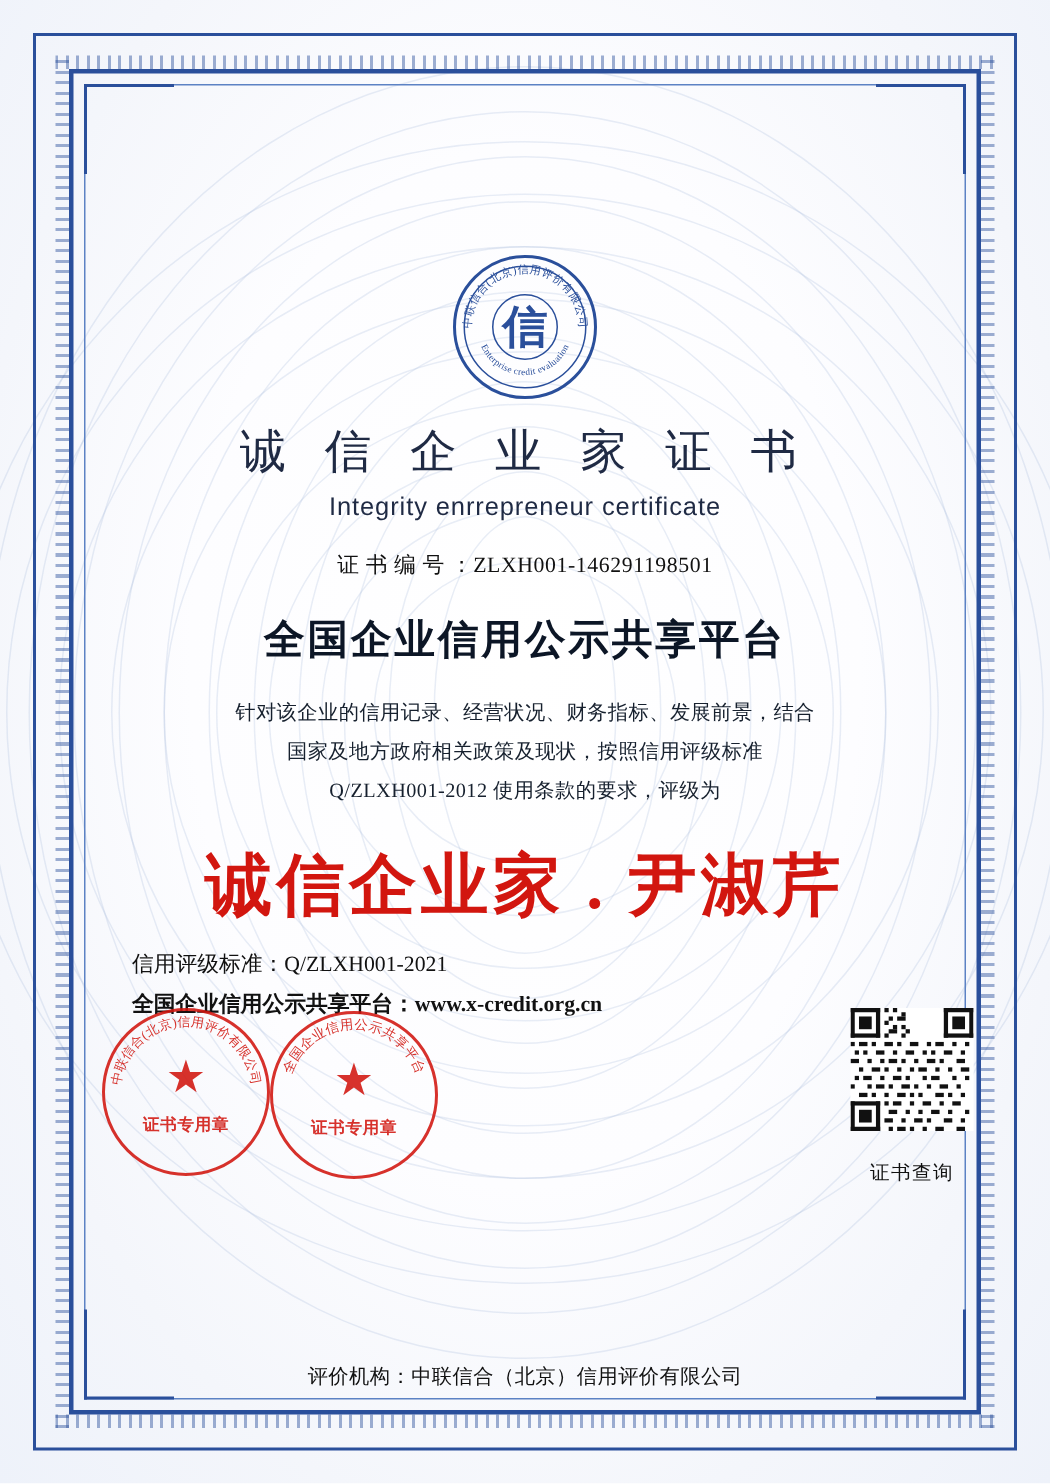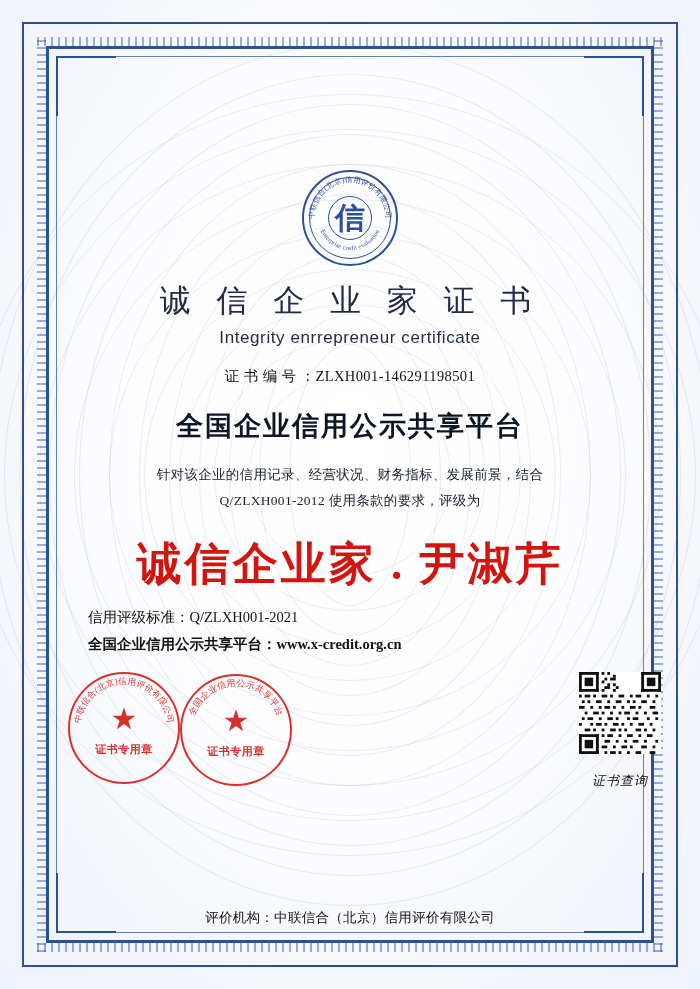--- a/index.html
+++ b/index.html
@@ -171,21 +171,21 @@
   .stamp .sub{
     position:absolute;left:0;right:0;top:63%;
     text-align:center;
     font-size:11px;color:#d2160f;font-weight:bold;
     letter-spacing:.5px;
   }
   .stamp svg text{fill:#d2160f;font-family:"Liberation Serif",serif;}
 
   
   .qr-wrap{
-    position:absolute;right:32px;top:672px;width:96px;text-align:center;font-style:italic;
+    position:absolute;right:44px;top:672px;width:96px;text-align:center;
   }
   .qr{
     width:82px;height:82px;margin:0 auto;
     background:#fff;
   }
   .qr-label{
     margin-top:14px;font-size:13px;color:#111;letter-spacing:1px;
   }
   .issuer{
     position:absolute;left:0;right:0;bottom:62px;
@@ -255,20 +255,21 @@
     <div class="title-en">Integrity enrrepreneur certificate</div>
 
     <div class="cert-no">
       <span>证 书 编 号 ：</span><span>ZLXH001-146291198501</span>
     </div>
 
     <div class="company">全国企业信用公示共享平台</div>
 
     <div class="para">
       <div>针对该企业的信用记录、经营状况、财务指标、发展前景，结合</div>
+      <div>国家及地方政府相关政策及现状，按照信用评级标准</div>
       <div>Q/ZLXH001-2012 使用条款的要求，评级为</div>
     </div>
 
     <div class="award">诚信企业家 . 尹淑芹</div>
 
     <div class="details">
       <div class="line">信用评级标准：Q/ZLXH001-2021</div>
       <div class="line url">全国企业信用公示共享平台：www.x-credit.org.cn</div>
     </div>
   </div>

